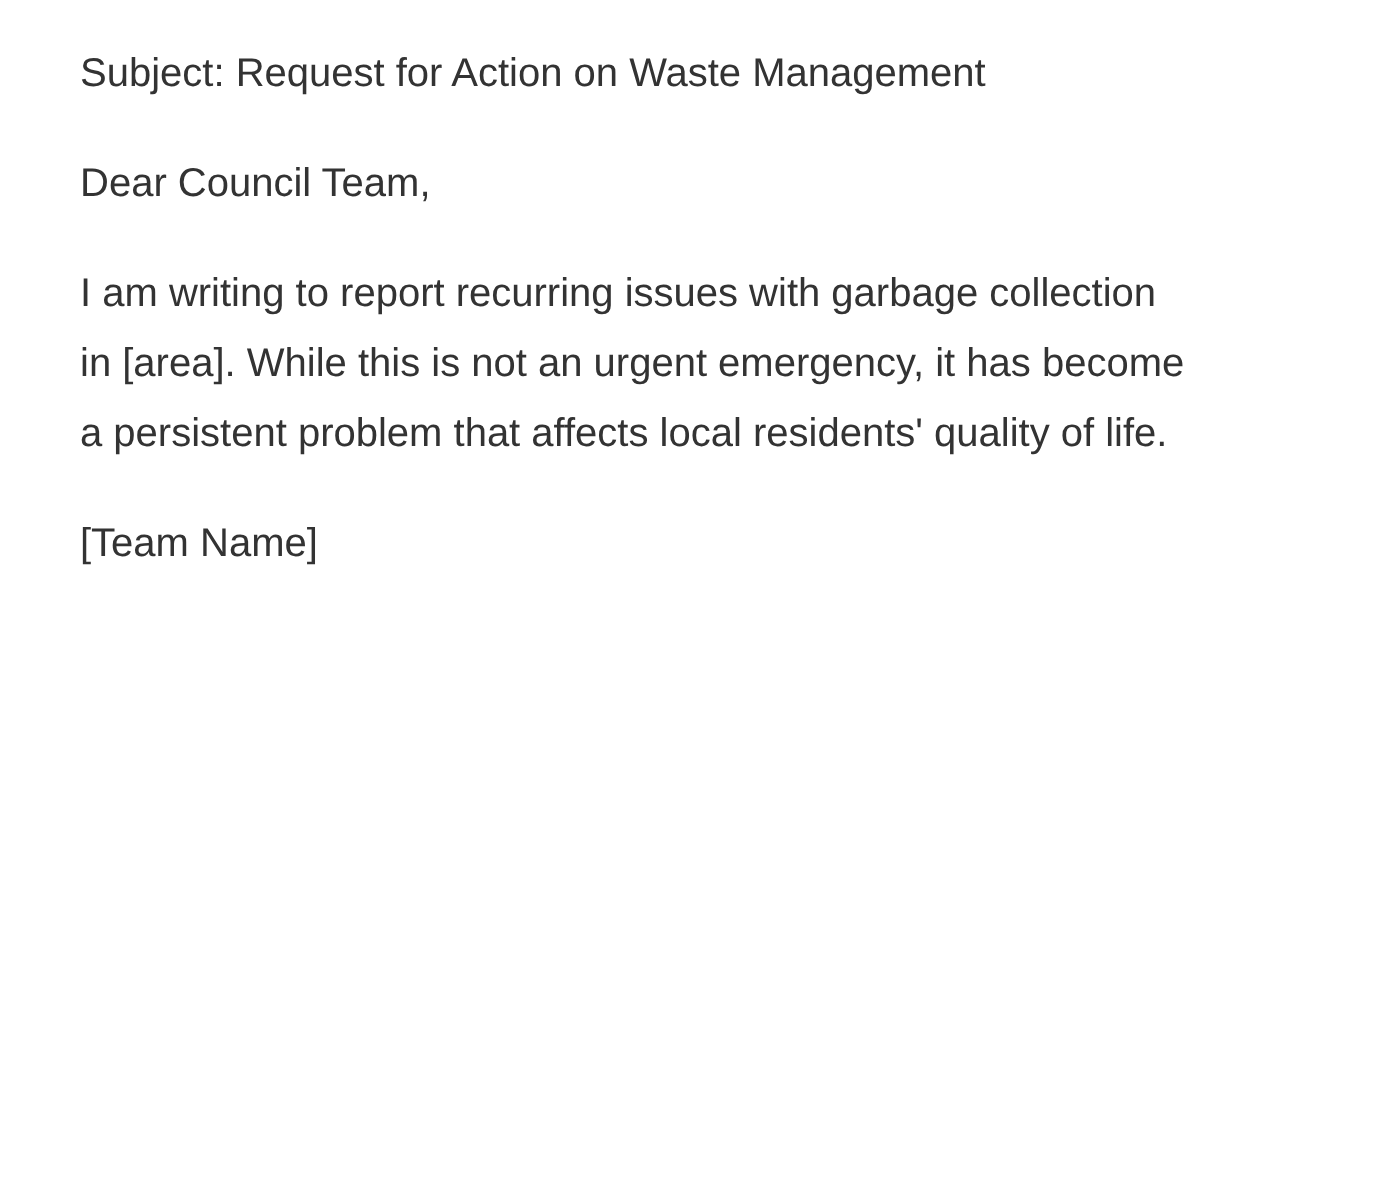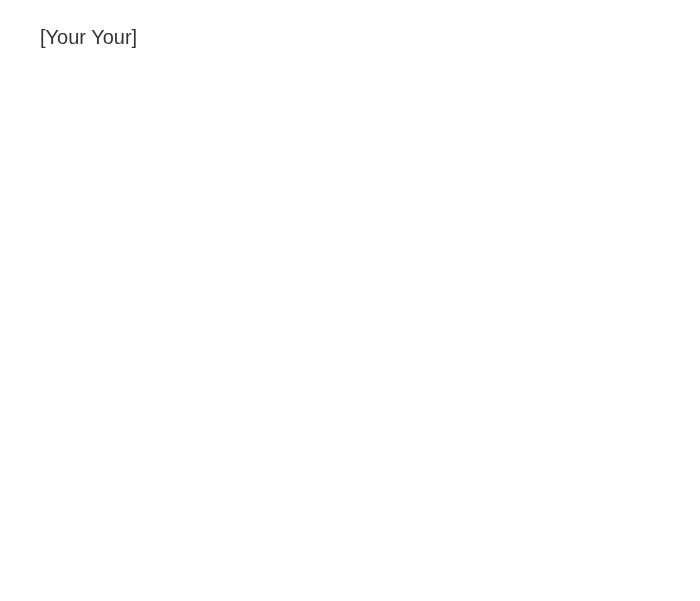--- a/index.html
+++ b/index.html
@@ -32,19 +32,24 @@
     margin: 0 0 20px 0;
     white-space: pre-line;   
     max-width: 620px;
   }
 </style>
 </head>
 <body>
 
 <div class="page">
 
+  <p class="letter-par">Subject: Request for Action on Waste Management</p>
+
+  <p class="letter-par">Dear Council Team,</p>
+
+  <p class="letter-par">I am writing to report recurring issues with garbage collection
+in [area]. While this is not an urgent emergency, it has become
+a persistent problem that affects local residents' quality of life.</p>
 
 
 
-
-
-  <p class="letter-par">[Your Your]</p>
+  <p class="letter-par">[Team Name]</p>
 </div>
 
 </body></html>

